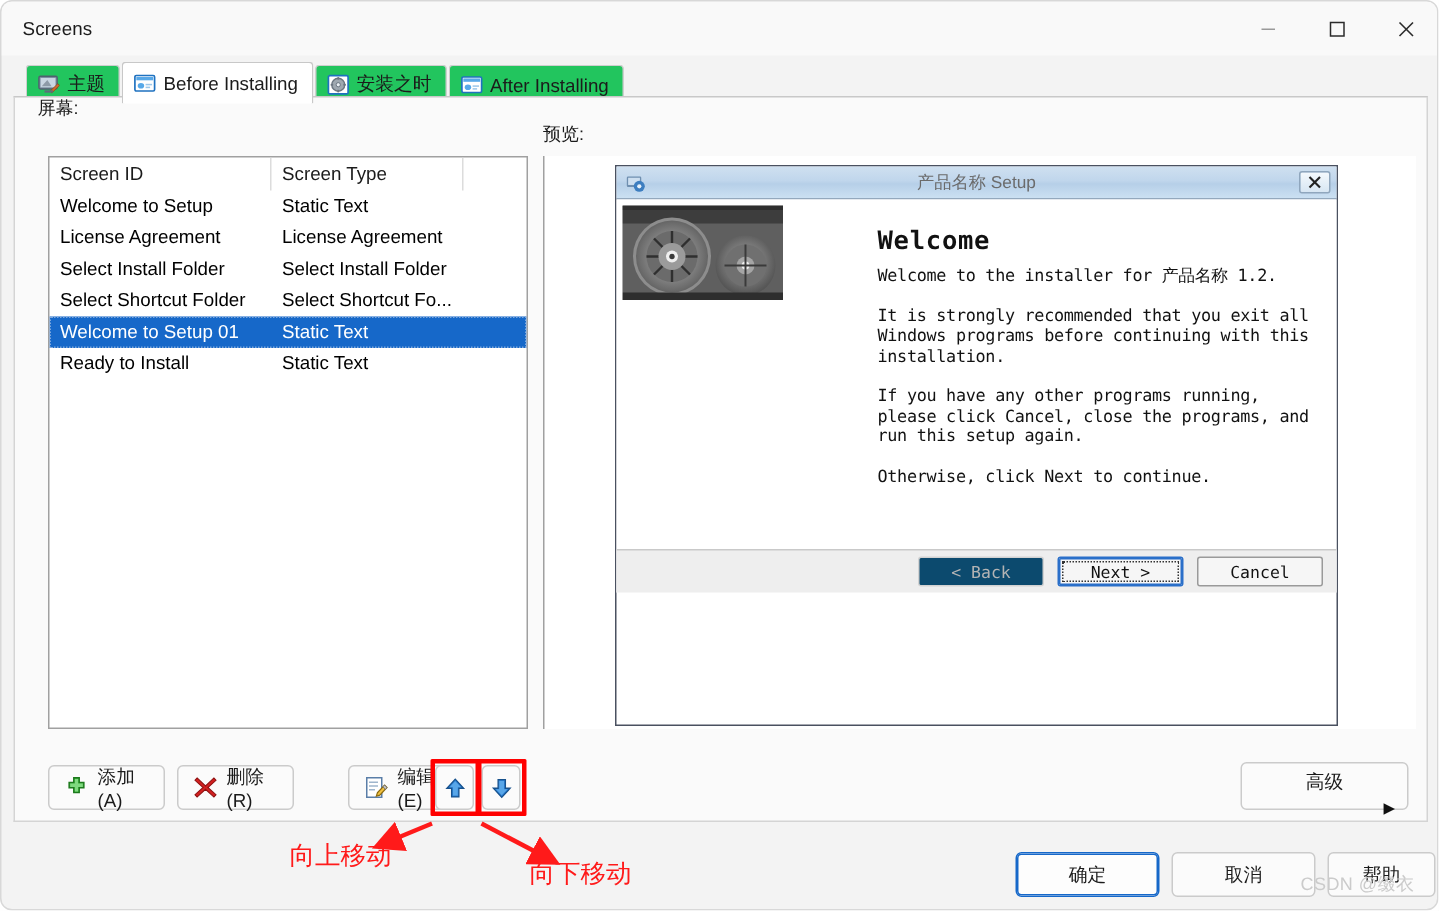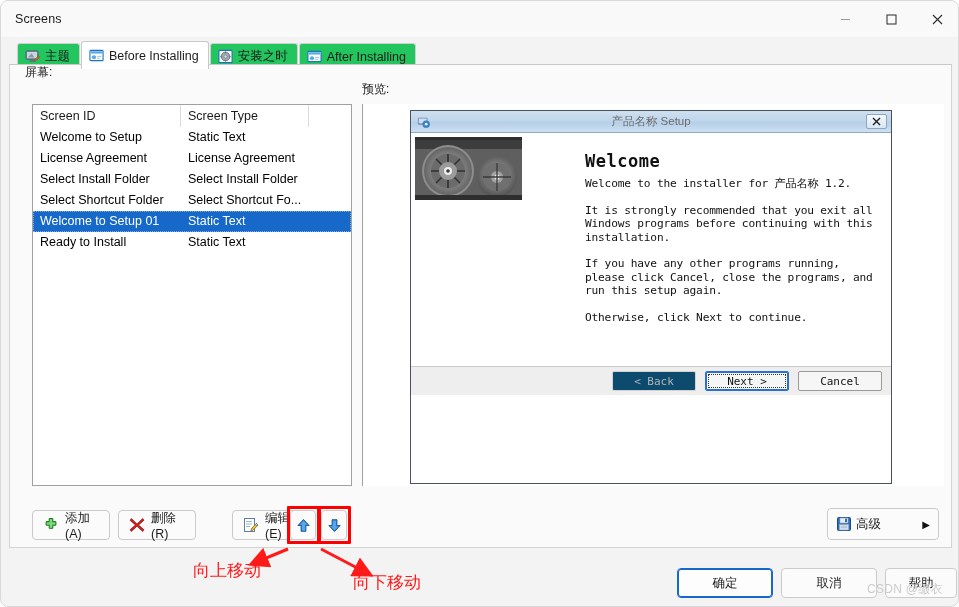--- a/index.html
+++ b/index.html
@@ -227,21 +227,21 @@
   #btn-up   { left: 289px; top: 509px; width: 26px; justify-content: center; padding: 0; }
   #btn-down { left: 320px; top: 509px; width: 26px; justify-content: center; padding: 0; }
 
   #btn-adv {
     position: absolute; left: 826px; top: 507px;
     width: 112px; height: 32px;
     border: 1px solid #cbcbcb; border-radius: 4px;
     background: #fbfbfb;
     display: flex; align-items: center; gap: 4px;
     padding: 0 8px;
-    font-size: 12.5px; color: #1b1b1b;
+    font-size: 12.5px; color: #1b1b1b; flex-direction: column;
   }
   #btn-adv .caret { margin-left: auto; font-size: 10px; color: #111; }
 
   
   .fbtn {
     position: absolute; top: 567px;
     width: 96px; height: 30px;
     border: 1px solid #cbcbcb;
     border-radius: 4px;
     background: #fbfbfb;

